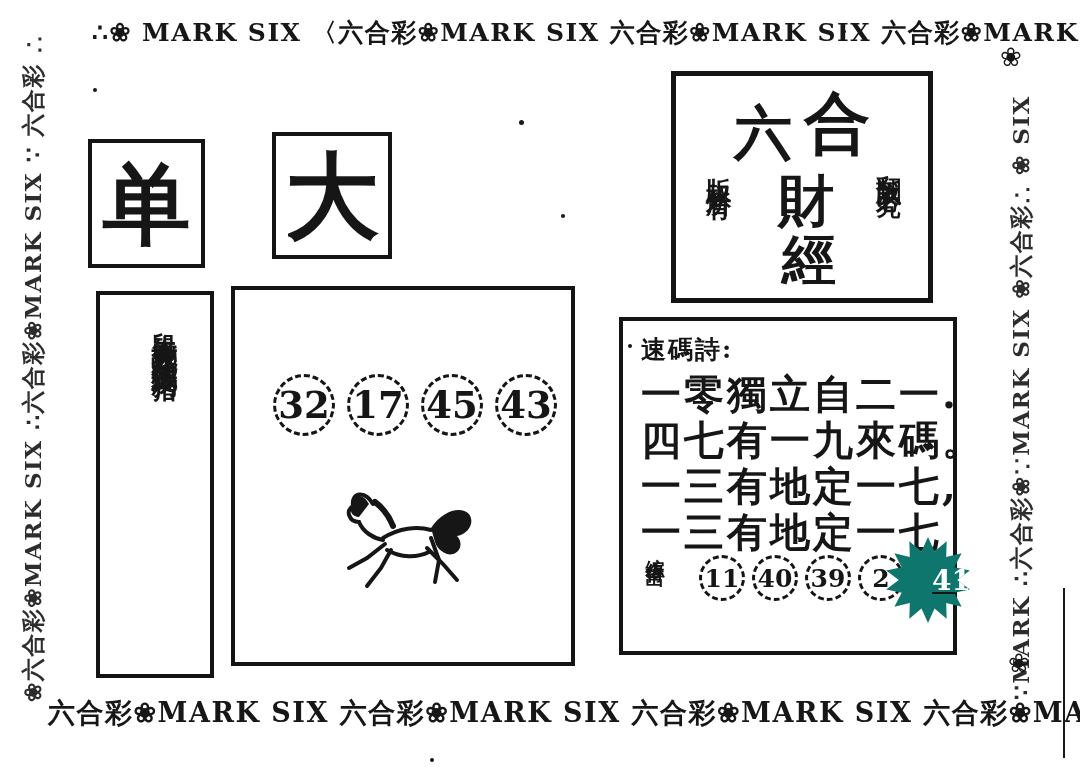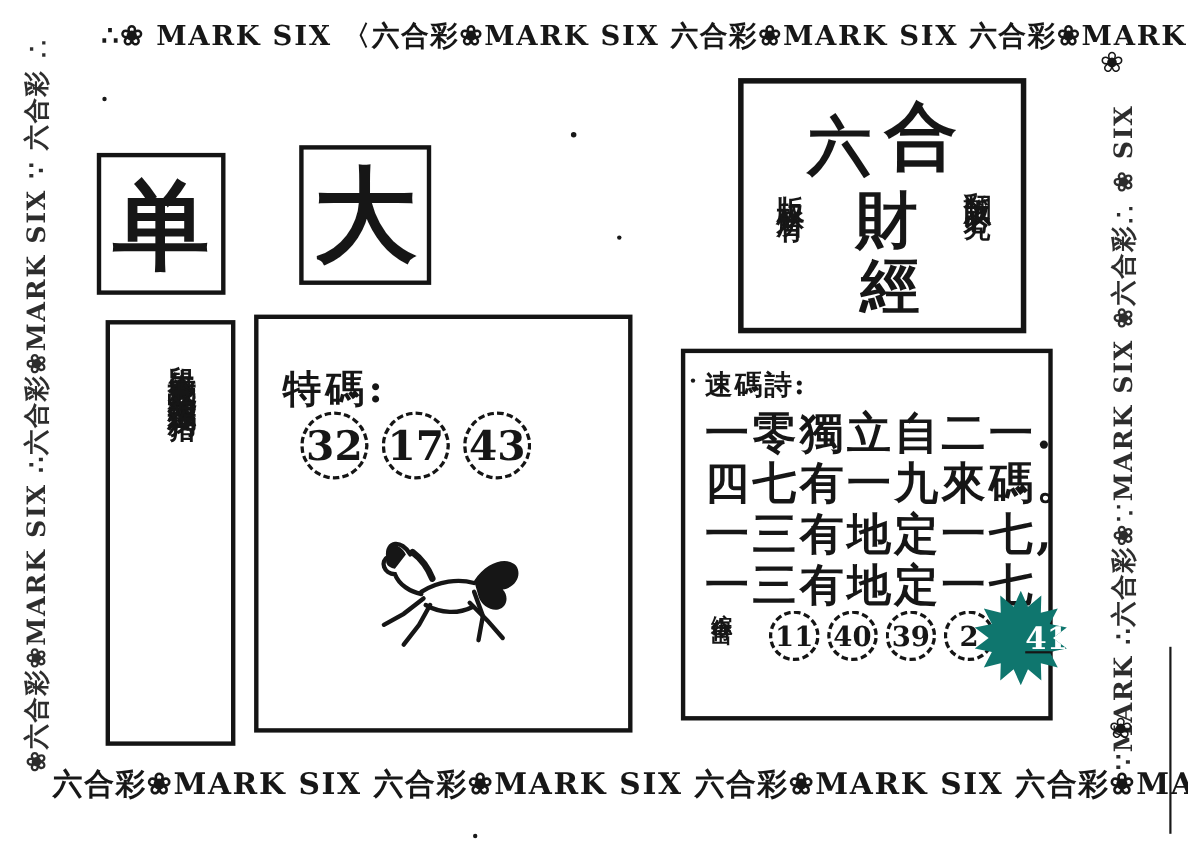--- a/index.html
+++ b/index.html
@@ -134,24 +134,24 @@
   <span class="abs mast-char" style="left:106px; top:156px; font-size:54px;">經</span>
   <span class="abs vert-small" style="left:26px; top:82px;">版权所有</span>
   <span class="abs vert-small" style="left:196px; top:78px;">翻版必究</span>
 </div>
 
 <div class="abs frame zodiac-box" style="left:96px; top:291px; width:118px; height:387px;">
   <span class="abs zodiac-col" style="left:48px; top:16px;">鼠牛虎兔龙蛇马羊猴鸡狗猪</span>
 </div>
 
 <div class="abs frame" style="left:231px; top:286px; width:344px; height:380px;">
-  <span class="abs special-label" style="left:22px; top:40px;">特碼:</span>
   <div class="abs circle-row" style="left:38px; top:84px;">
     <div class="num-circle">32</div>
     <div class="num-circle">17</div>
+    <div class="num-circle">45</div>
     <div class="num-circle">43</div>
   </div>
   <svg class="abs" style="left:100px; top:190px;" width="150" height="140" viewBox="0 0 150 140">
     <g fill="none" stroke="#161616" stroke-width="4" stroke-linecap="round">
       <path d="M38 24 C30 10 16 12 18 26 C10 30 14 42 24 42 C28 52 38 58 48 60"></path>
       <path d="M40 22 C48 28 54 36 58 46" stroke-width="6"></path>
       <path d="M48 58 C64 48 82 46 96 50"></path>
       <path d="M52 70 C66 78 82 78 94 72"></path>
       <path d="M50 64 L32 78 L14 88"></path>
       <path d="M56 70 L46 88 L32 106"></path>

